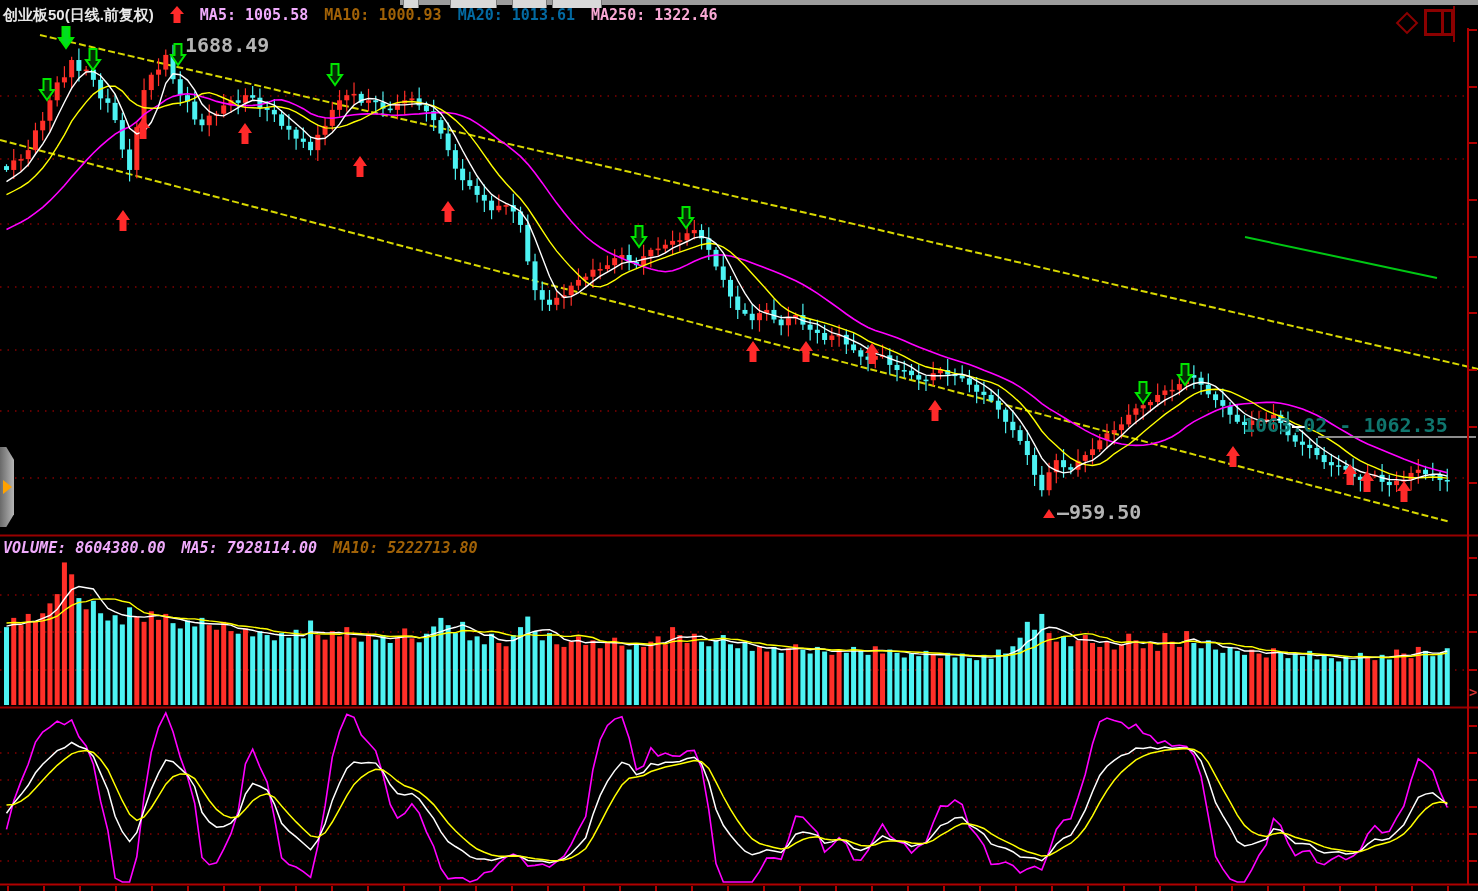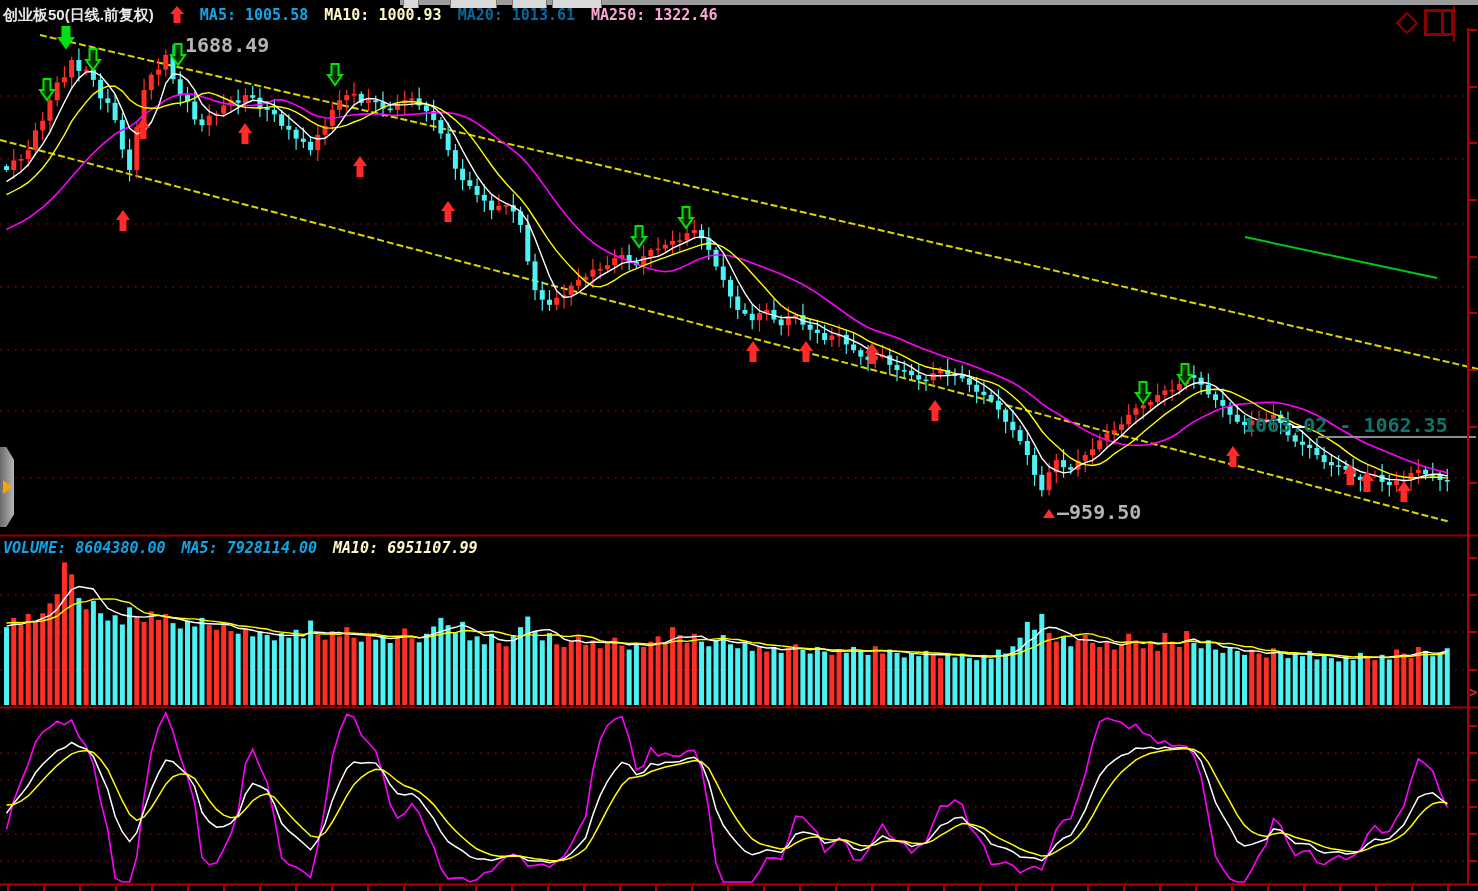--- a/index.html
+++ b/index.html
@@ -1,21 +1,21 @@
 <!DOCTYPE html>
 <html><head>
 <meta charset="utf-8">
 <style>
   html,body{margin:0;padding:0;background:#000;}
   #app{position:relative;width:1478px;height:891px;background:#000;overflow:hidden;
        font-family:"DejaVu Sans Mono","Liberation Mono",monospace;}
   #cv{position:absolute;left:0;top:0;}
   .hdr{position:absolute;display:flex;gap:16px;font-weight:bold;font-size:15px;white-space:nowrap;z-index:5;}
   .hdr .t{font-family:"Liberation Sans","DejaVu Sans",sans-serif;font-weight:bold;}
-  .w{color:#e8e8e8}.y{color:#fef9c3}.m{color:#0369a1}.g{color:#f9a8d4}.wh{color:#0ea5e9}
+  .w{color:#e8e8e8}.y{color:#a16207}.m{color:#0369a1}.g{color:#f9a8d4}.wh{color:#f0abfc}
   .plabel{position:absolute;font-weight:bold;font-size:20px;z-index:4;white-space:nowrap;}
   .gray{color:#b4b4b4}
   .tri-up-red{display:inline-block;width:0;height:0;border-left:6px solid transparent;
       border-right:6px solid transparent;border-bottom:9px solid #ff2a2a;margin-right:2px;vertical-align:middle;}
   .hdr-arrow{display:inline-block;width:14px;height:18px;}
   .top-scroll{position:absolute;left:400px;top:0;width:1078px;height:5px;background:#9c9c9c;z-index:6;}
   .top-scroll .tab{position:absolute;top:0;height:8px;background:#d9d9d9;border-left:1px solid #777;border-right:1px solid #777;}
   .diamond-icon{position:absolute;left:1399px;top:15px;width:12px;height:12px;border:2px solid #8b0000;transform:rotate(45deg);z-index:6;}
   .panes-icon{position:absolute;left:1424px;top:9px;width:24px;height:21px;border:3px solid #8b0000;z-index:6;}
   .panes-icon .split{position:absolute;left:60%;top:0;bottom:0;border-left:3px solid #8b0000;}
@@ -769,21 +769,21 @@
         </svg></span>
     <span class="wh">MA5: 1005.58</span>
     <span class="y">MA10: 1000.93</span>
     <span class="m">MA20: 1013.61</span>
     <span class="g">MA250: 1322.46</span>
   </div>
 
   <div class="hdr" style="left:3px;top:539px;font-style:italic;">
     <span class="wh">VOLUME: 8604380.00</span>
     <span class="wh">MA5: 7928114.00</span>
-    <span class="y">MA10: 6951107.99</span>
+    <span class="y">MA10: 5222713.80</span>
   </div>
 
 
   <div class="plabel gray" style="left:185px;top:33px;">
     <span>1688.49</span>
   </div>
   <div class="plabel" style="left:1043px;top:500px;">
     <span class="tri-up-red"></span><span class="gray">—</span><span class="gray">959.50</span>
   </div>
   <div class="plabel" style="left:1243px;top:413px;color:#0f766e;">

